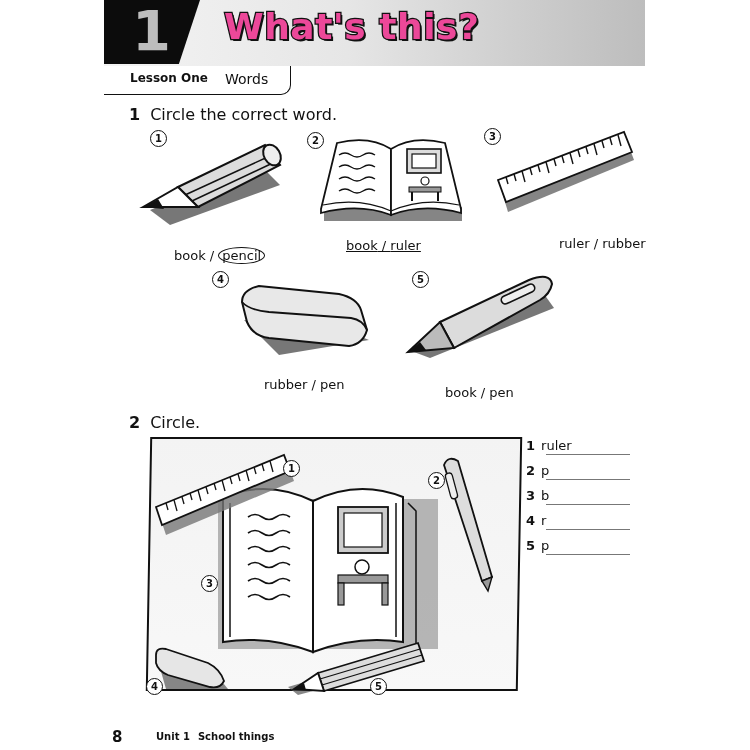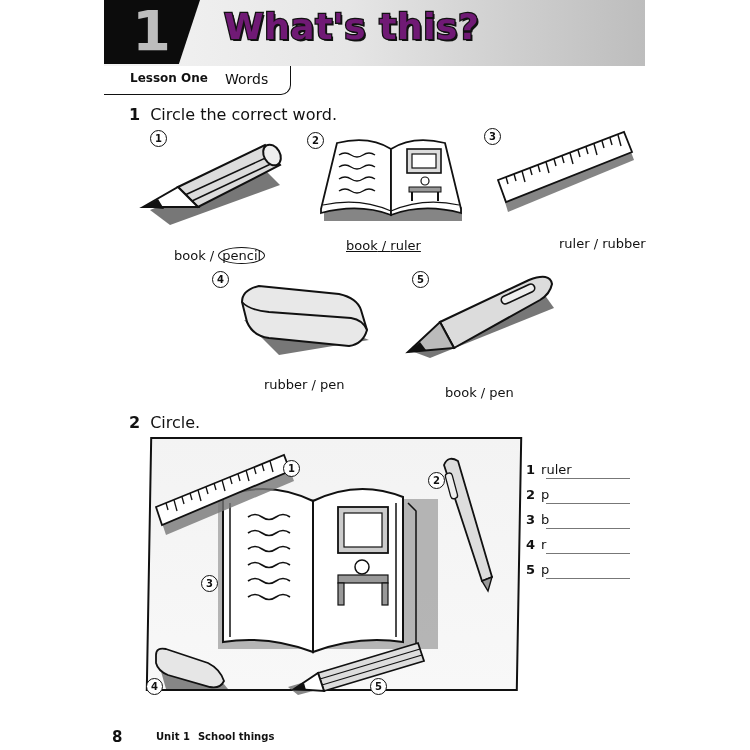--- a/index.html
+++ b/index.html
@@ -8,42 +8,42 @@
   .page { position:absolute; left:104px; top:0; width:541px; height:750px; background:#fff; }
 
   
   .banner { position:absolute; left:0; top:0; width:541px; height:66px;
             background:linear-gradient(90deg,#f4f4f4 0%,#e6e6e6 45%,#cfcfcf 75%,#bdbdbd 100%); }
   .unit-box { position:absolute; left:0; top:0; width:96px; height:64px; background:#0c0c0c;
               clip-path:polygon(0 0,100% 0,78% 100%,0 100%); }
   .unit-num { position:absolute; left:28px; top:-2px; font-family:"DejaVu Sans", sans-serif;
               font-weight:bold; font-size:56px; color:#bdbdbd; line-height:66px; }
   .title { position:absolute; left:120px; top:6px; font-family:"DejaVu Sans", sans-serif;
-           font-weight:900; font-size:36px; color:#701a75; letter-spacing:0.5px;
+           font-weight:900; font-size:36px; color:#ec4899; letter-spacing:0.5px;
            -webkit-text-stroke:2.5px #111; paint-order:stroke fill;
            text-shadow:2px 2px 0 #111; }
   .lesson-tab { position:absolute; left:0; top:66px; width:186px; height:28px;
                 border-bottom:1.5px solid #111; border-right:1.5px solid #111;
                 border-bottom-right-radius:10px; }
   .lesson-tab .strong { position:absolute; left:26px; top:5px; font-weight:bold; font-size:12px; }
   .lesson-tab .light { position:absolute; left:121px; top:5px; font-size:14px; }
 
   .ex-title { position:absolute; font-size:16px; }
   .ex-title b { margin-right:10px; }
 
   .num-circle { position:absolute; width:15px; height:15px; border:1.3px solid #111; border-radius:50%;
                 font-size:10px; text-align:center; line-height:15px; background:#fff; font-weight:bold; }
   .opt { position:absolute; font-size:13px; white-space:nowrap; }
   .circled { border:1px solid #111; border-radius:50%; padding:0 3px; }
 
   svg { position:absolute; overflow:visible; }
 
   .scene { position:absolute; left:44px; top:437px; width:368px; height:250px; border:2px solid #111;
            background:linear-gradient(180deg,#f3f3f3,#f8f8f8); transform:skewX(-1deg); }
-  .answers { position:absolute; left:422px; top:462px; }
+  .answers { position:absolute; left:422px; top:438px; }
   .ans-row { position:relative; height:25px; font-size:13px; }
   .ans-row .n { font-weight:bold; margin-right:6px; }
   .ans-row .line { position:absolute; left:20px; top:16px; width:84px; border-bottom:1px solid #777; }
 
   .footer { position:absolute; left:0; top:728px; font-size:13px; }
   .footer .pg { position:absolute; left:8px; top:0; font-weight:bold; font-size:15px; }
   .footer .unit { position:absolute; left:52px; top:3px; font-weight:bold; font-size:10px; white-space:nowrap; }
   .footer .unit span { margin-left:8px; }
 </style>
 </head>

